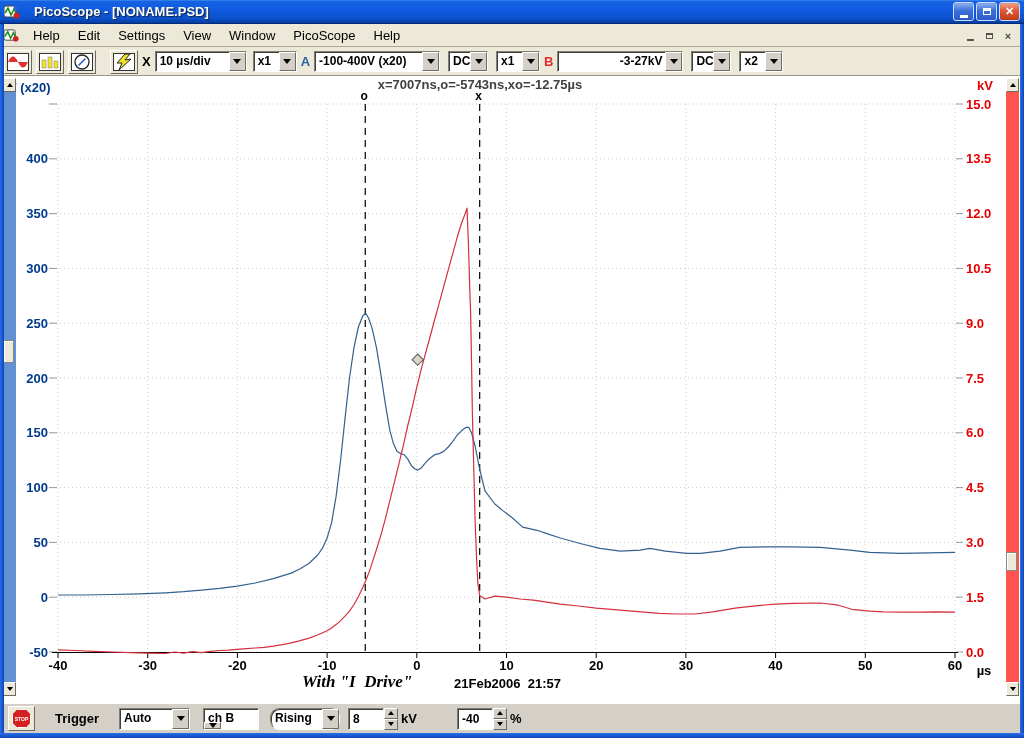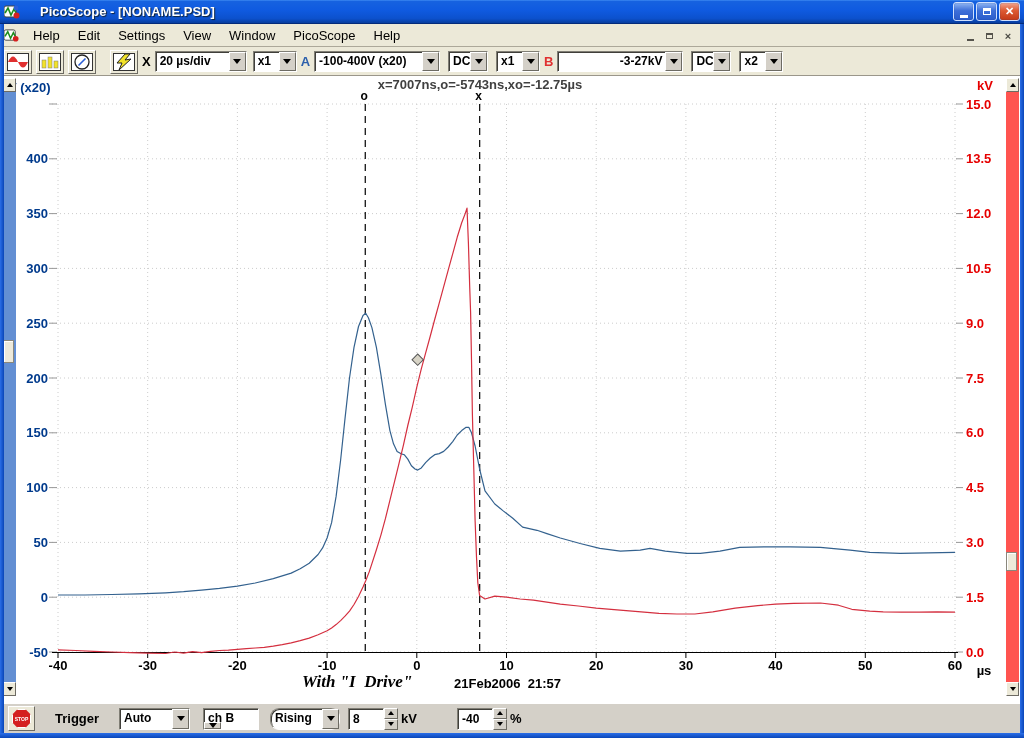--- a/index.html
+++ b/index.html
@@ -8,21 +8,21 @@
     position:relative;width:1024px;height:738px;overflow:hidden;
     font-family:"Liberation Sans",sans-serif;background:#ECE9D8;
   }
   
   .titlebar{
     position:absolute;left:0;top:0;width:1024px;height:24px;
     background:linear-gradient(180deg,#3f8cf3 0%,#1662e0 6%,#0f5ae0 45%,#0c51cd 80%,#073d9e 100%);
     display:flex;align-items:center;padding:0 4px;
     border-bottom:1px solid #032a7a;
   }
-  .titlebar .title{color:#fff;font-weight:bold;font-size:13px;margin-left:20px;text-shadow:1px 1px 1px #123;}
+  .titlebar .title{color:#fff;font-weight:bold;font-size:13px;margin-left:14px;text-shadow:1px 1px 1px #123;}
   .app-icon{width:16px;height:16px;display:inline-block;}
   .winbtns{margin-left:auto;display:flex;gap:2px;}
   .winbtn{
     width:21px;height:19px;border-radius:3px;color:#fff;font-weight:bold;
     display:flex;align-items:center;justify-content:center;font-size:11px;
     background:linear-gradient(180deg,#8fb5f2 0%,#3e6fd8 45%,#2b5ccb 100%);
     border:1px solid #cfe0ff;box-shadow:inset 0 0 1px #17387e;
   }
   .winbtn.close{background:linear-gradient(180deg,#f2a58e 0%,#dd5a33 45%,#c43a18 100%);}
   .glyph-min{display:block;width:8px;height:3px;background:#fff;margin-top:9px;}
@@ -211,21 +211,21 @@
     <span class="gap" style="width:10px;"></span>
     <div class="tbtn">
       <span class="face">
         <svg width="18" height="16" viewBox="0 0 18 16">
             <path d="M10,0 L2,9 L7,9 L4,16 L16,5 L10,6 L15,0 Z" fill="#f2e22a" stroke="#222" stroke-width="1"></path>
           </svg>
       </span>
     </div>
     <span class="tlabel">X</span>
     <div class="combo" style="width:92px;">
-      <span class="combo-text">20 µs/div</span>
+      <span class="combo-text">10 µs/div</span>
       <span class="combo-btn">
           <i class="tri-down"></i>
         </span>
     </div>
     <span class="gap" style="width:6px;"></span>
     <div class="combo" style="width:44px;">
       <span class="combo-text">x1</span>
       <span class="combo-btn">
           <i class="tri-down"></i>
         </span>

